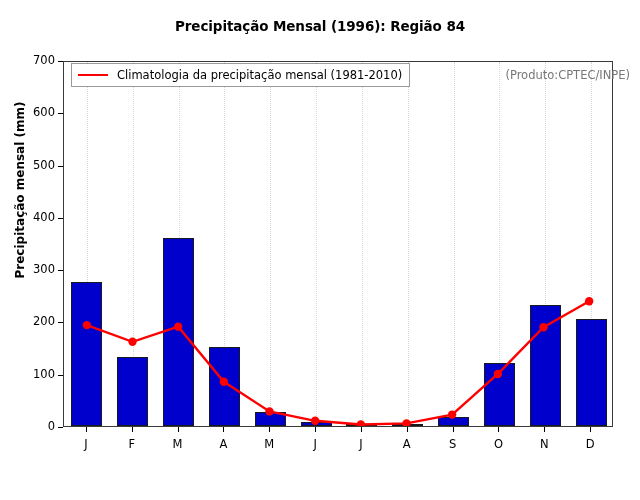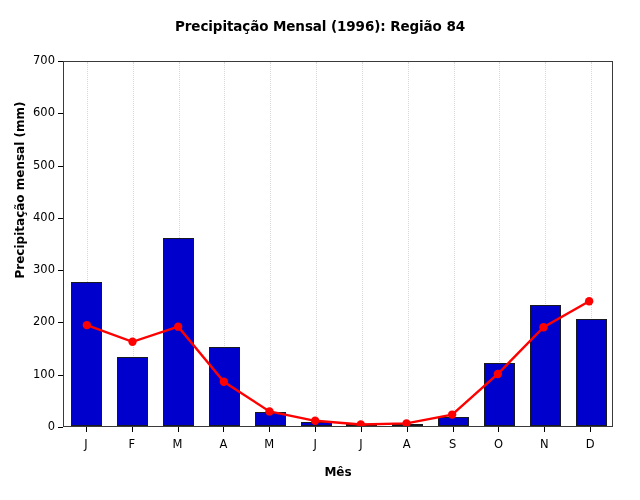--- a/index.html
+++ b/index.html
@@ -195,21 +195,20 @@
         <circle cx="297.9166666666667" cy="364.43142857142857" r="4.2" fill="#ff0000"></circle>
         <circle cx="343.75" cy="363.3857142857143" r="4.2" fill="#ff0000"></circle>
         <circle cx="389.58333333333337" cy="354.4971428571429" r="4.2" fill="#ff0000"></circle>
         <circle cx="435.4166666666667" cy="313.7142857142857" r="4.2" fill="#ff0000"></circle>
         <circle cx="481.25" cy="266.65714285714284" r="4.2" fill="#ff0000"></circle>
         <circle cx="527.0833333333334" cy="240.51428571428573" r="4.2" fill="#ff0000"></circle>
       </svg>
   </div>
 
   <div id="y-axis-label">Precipitação mensal (mm)</div>
-  <div id="x-axis-label">Mês</div>
 
   <div id="axes-decor">
       <div class="ytick-mark" style="left: 58px; top: 427px;"></div>
       <div class="ytick-label" style="top: 419px; right: 585px;">0</div>
       <div class="ytick-mark" style="left: 58px; top: 375px;"></div>
       <div class="ytick-label" style="top: 366.714px; right: 585px;">100</div>
       <div class="ytick-mark" style="left: 58px; top: 322px;"></div>
       <div class="ytick-label" style="top: 314.429px; right: 585px;">200</div>
       <div class="ytick-mark" style="left: 58px; top: 270px;"></div>
       <div class="ytick-label" style="top: 262.143px; right: 585px;">300</div>
@@ -240,15 +239,20 @@
       <div class="xtick-mark" style="left: 453px; top: 427px;"></div>
       <div class="xtick-label" style="left: 432.583px; top: 437px;">S</div>
       <div class="xtick-mark" style="left: 498px; top: 427px;"></div>
       <div class="xtick-label" style="left: 478.417px; top: 437px;">O</div>
       <div class="xtick-mark" style="left: 544px; top: 427px;"></div>
       <div class="xtick-label" style="left: 524.25px; top: 437px;">N</div>
       <div class="xtick-mark" style="left: 590px; top: 427px;"></div>
       <div class="xtick-label" style="left: 570.083px; top: 437px;">D</div>
     </div>
 
-
+  <div id="legend">
+    <span id="legend-swatch"></span>
+    <span id="legend-text">Climatologia da precipitação mensal (1981-2010)</span>
+  </div>
+
+  <div id="watermark">(Produto:CPTEC/INPE)</div>
 
 </div>
 
 </body></html>

